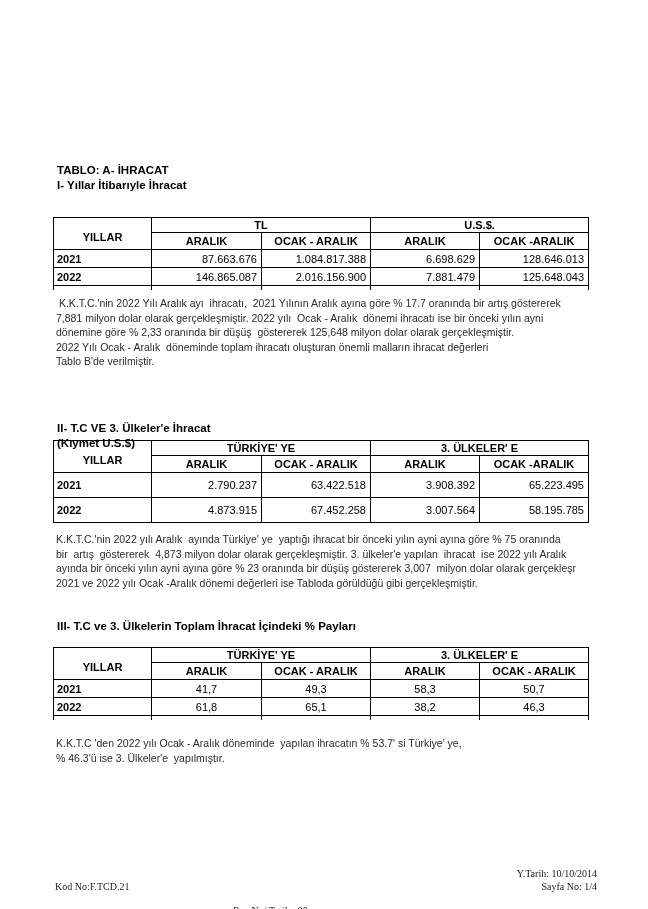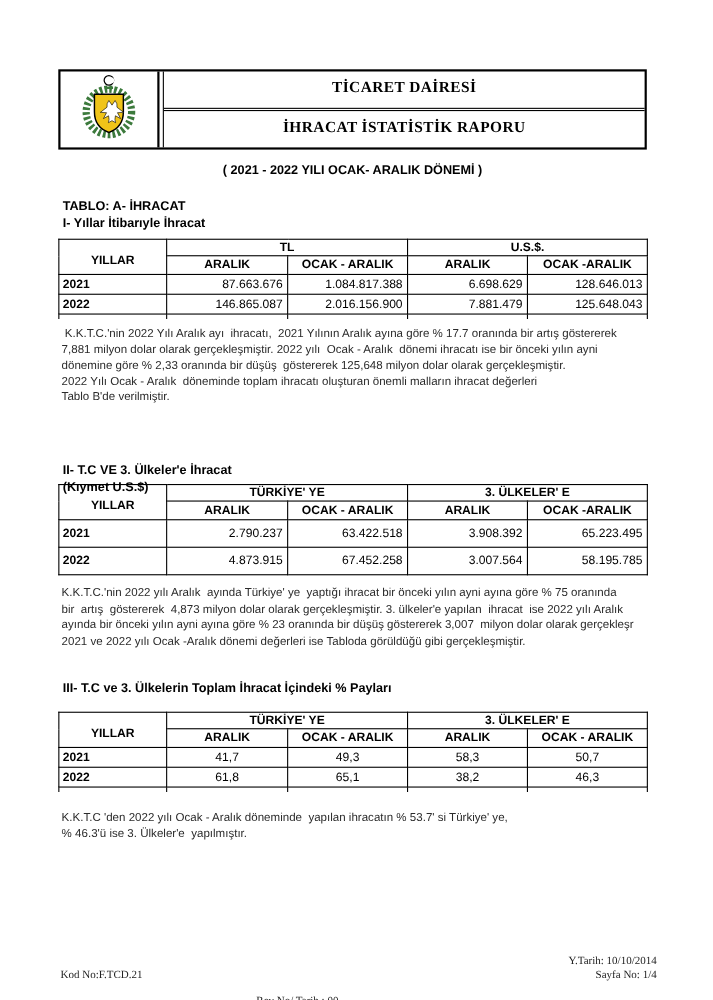--- a/index.html
+++ b/index.html
@@ -15,21 +15,21 @@
               display: flex; align-items: center; justify-content: center; }
   .hdr-row2 { height: 50%; border-top: 1px solid #000;
               display: flex; align-items: center; justify-content: center; }
   .hdr-title-text { font-family: "Liberation Serif", serif; font-weight: bold; font-size: 14px; letter-spacing: .4px; }
 
   .subtitle { position: absolute; left: 53px; top: 149px; width: 535px; text-align: center;
               font-weight: bold; font-size: 11.5px; }
 
   
   .sec-head { position: absolute; left: 57px; font-weight: bold; font-size: 11.5px; line-height: 15px; }
-  .sec-a   { top: 181px; }
+  .sec-a   { top: 163px; }
   .sec-ii  { top: 393px; margin-top: 28px; }
   .sec-iii { top: 619px; }
 
   
   table { position: absolute; left: 53px; border-collapse: collapse; table-layout: fixed;
           width: 535px; font-size: 11px; }
   .t1 { top: 217px; }
   .t2 { top: 440px; }
   .t3 { top: 647px; }
   td, th { border: 1px solid #000; padding: 0 4px; overflow: hidden; white-space: nowrap; }
@@ -56,44 +56,21 @@
   .foot { position: absolute; font-family: "Liberation Serif", serif; font-size: 10px; color: #222; }
   .f-kod { left: 55px; top: 881px; }
   .f-rev { left: 233px; top: 881px; margin-top: 24px; }
   .f-right { right: 51px; top: 868px; text-align: right; line-height: 12.5px; }
 </style>
 </head>
 <body>
 
 <div class="page">
 
-  <div class="hdr">
-    <div class="hdr-logo">
-      <span>
-        <svg width="66" height="62" viewBox="0 0 70 66">
-          <circle cx="35" cy="38" r="22" fill="none" stroke="#3c7a3c" stroke-width="7" stroke-dasharray="2.6 2.1"></circle>
-          <path d="M21,21 h28 v17 q0,15 -14,20 q-14,-5 -14,-20 z" fill="#f0c419" stroke="#000" stroke-width="1.4"></path>
-          <path d="M35,27 q-2.5,3 -1.8,6.5 l-6.5,5 6,0.3 -3,5.7 5,-2.7 q1,3.7 -0.2,6.7 l3.5,-2 3.5,2 q-1.2,-3 -0.2,-6.7 l5,2.7 -3,-5.7 6,-0.3 -6.5,-5 q0.7,-3.5 -1.8,-6.5 l-3,4.5 z" fill="#fff" stroke="#000" stroke-width="0.6"></path>
-          <circle cx="35" cy="7.5" r="4.6" fill="none" stroke="#000" stroke-width="1.2"></circle>
-          <circle cx="37" cy="7.5" r="3.1" fill="#fff"></circle>
-          <rect x="31" y="13.5" width="8" height="2.4" fill="#3c7a3c"></rect>
-        </svg>
-      </span>
-    </div>
-    <div class="hdr-titles">
-      <div class="hdr-row1">
-        <span class="hdr-title-text">TİCARET DAİRESİ</span>
-      </div>
-      <div class="hdr-row2">
-        <span class="hdr-title-text">İHRACAT İSTATİSTİK RAPORU</span>
-      </div>
-    </div>
-  </div>
-
-  <div class="subtitle">( 2021 - 2022 YILI OCAK- ARALIK DÖNEMİ )</div>
+
 
   <div class="sec-head sec-a">
     <div>TABLO: A- İHRACAT</div>
     <div>I- Yıllar İtibarıyle  İhracat</div>
   </div>
 
   <table class="t1">
     <colgroup>
         <col style="width:98px">
         <col style="width:110px">

